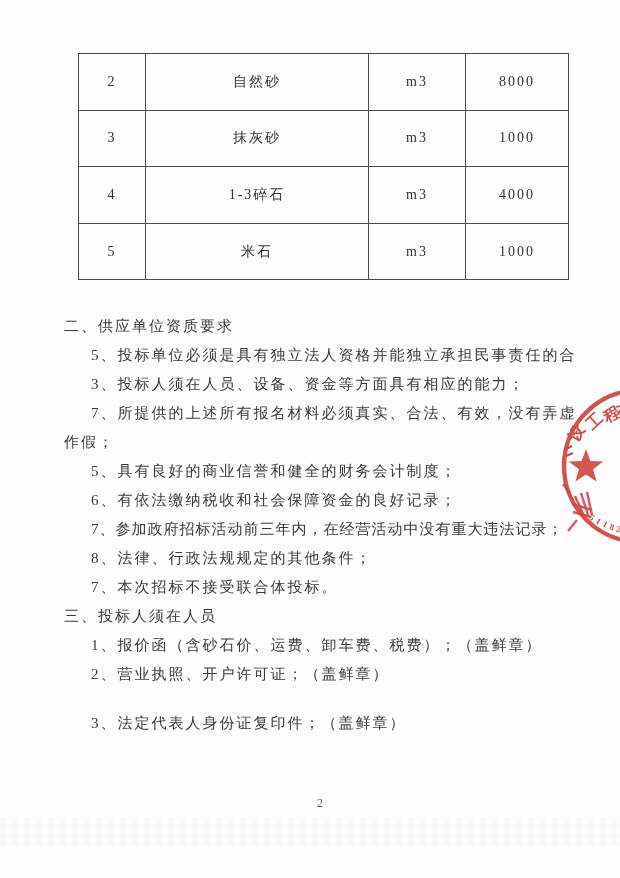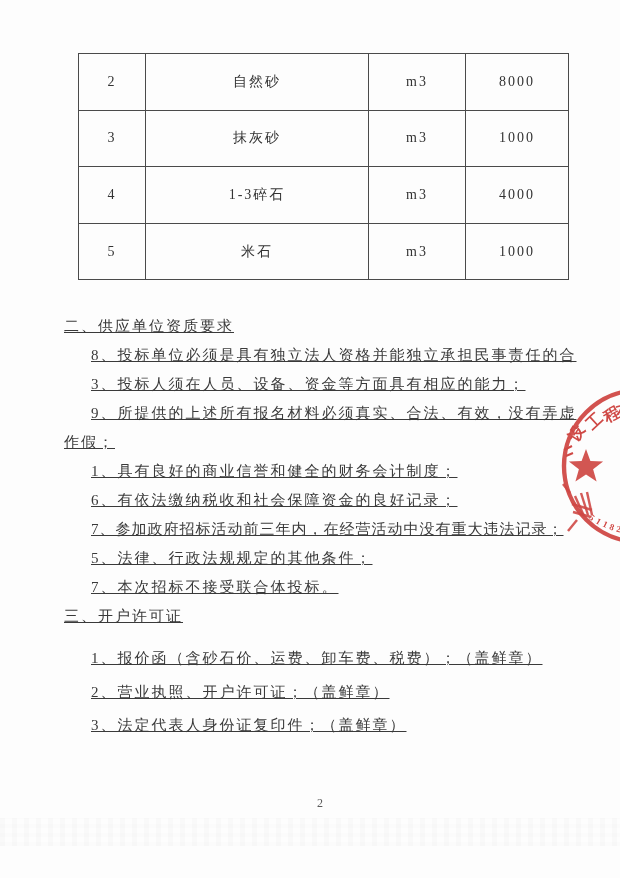--- a/index.html
+++ b/index.html
@@ -22,26 +22,26 @@
   }
   .col-no{width:66px;}
   .col-name{width:222px;letter-spacing:3px;}
   .col-unit{width:96px;letter-spacing:0;}
   .col-qty{width:102px;letter-spacing:1px;}
   
   .text-block{
     position:absolute;left:64px;top:312px;width:512px;
     font-size:15px;letter-spacing:2px;color:#3a3a3a;
   }
-  .ln{white-space:nowrap;height:29px;line-height:29px;text-decoration:underline;}
+  .ln{white-space:nowrap;height:29px;line-height:29px;}
   .ind{padding-left:27px;}
   .tight{letter-spacing:1px;}
-  .g7{margin-top:13px;}
-  .g5{margin-top:5px;}
-  .g4{margin-top:4px;}
+  .g7{margin-top:0;}
+  .g5{}
+  .g4{margin-top:20px;}
   
   .page-number{
     position:absolute;left:0;top:796px;width:640px;
     text-align:center;font-size:12px;color:#5a5a5a;
   }
   
   .seal{position:absolute;left:536px;top:362px;pointer-events:none;}
   .seal text{
     font-family:"Liberation Serif","DejaVu Serif",serif;
     font-weight:bold;
@@ -84,30 +84,30 @@
         <td class="col-no">5</td>
         <td class="col-name">米石</td>
         <td class="col-unit">m3</td>
         <td class="col-qty">1000</td>
       </tr>
     </tbody>
   </table>
 
   <div class="text-block">
     <div class="ln">二、供应单位资质要求</div>
-    <div class="ln ind">8、投标单位必须是具有独立法人资格并能独立承担民事责任的合</div>
+    <div class="ln ind">5、投标单位必须是具有独立法人资格并能独立承担民事责任的合</div>
     <div class="ln ind">3、投标人须在人员、设备、资金等方面具有相应的能力；</div>
-    <div class="ln ind">9、所提供的上述所有报名材料必须真实、合法、有效，没有弄虚</div>
+    <div class="ln ind">7、所提供的上述所有报名材料必须真实、合法、有效，没有弄虚</div>
     <div class="ln">作假；</div>
-    <div class="ln ind">1、具有良好的商业信誉和健全的财务会计制度；</div>
+    <div class="ln ind">5、具有良好的商业信誉和健全的财务会计制度；</div>
     <div class="ln ind">6、有依法缴纳税收和社会保障资金的良好记录；</div>
     <div class="ln ind tight">7、参加政府招标活动前三年内，在经营活动中没有重大违法记录；</div>
-    <div class="ln ind">5、法律、行政法规规定的其他条件；</div>
+    <div class="ln ind">8、法律、行政法规规定的其他条件；</div>
     <div class="ln ind">7、本次招标不接受联合体投标。</div>
-    <div class="ln">三、开户许可证</div>
+    <div class="ln">三、投标人须在人员</div>
     <div class="ln ind g7">1、报价函（含砂石价、运费、卸车费、税费）；（盖鲜章）</div>
     <div class="ln ind g5">2、营业执照、开户许可证；（盖鲜章）</div>
     <div class="ln ind g4">3、法定代表人身份证复印件；（盖鲜章）</div>
   </div>
 
   <div class="page-number">2</div>
 
   <svg class="seal" width="210" height="210" viewBox="0 0 210 210">
     <g stroke="#c9302c" fill="#c9302c" opacity="0.88">
 

